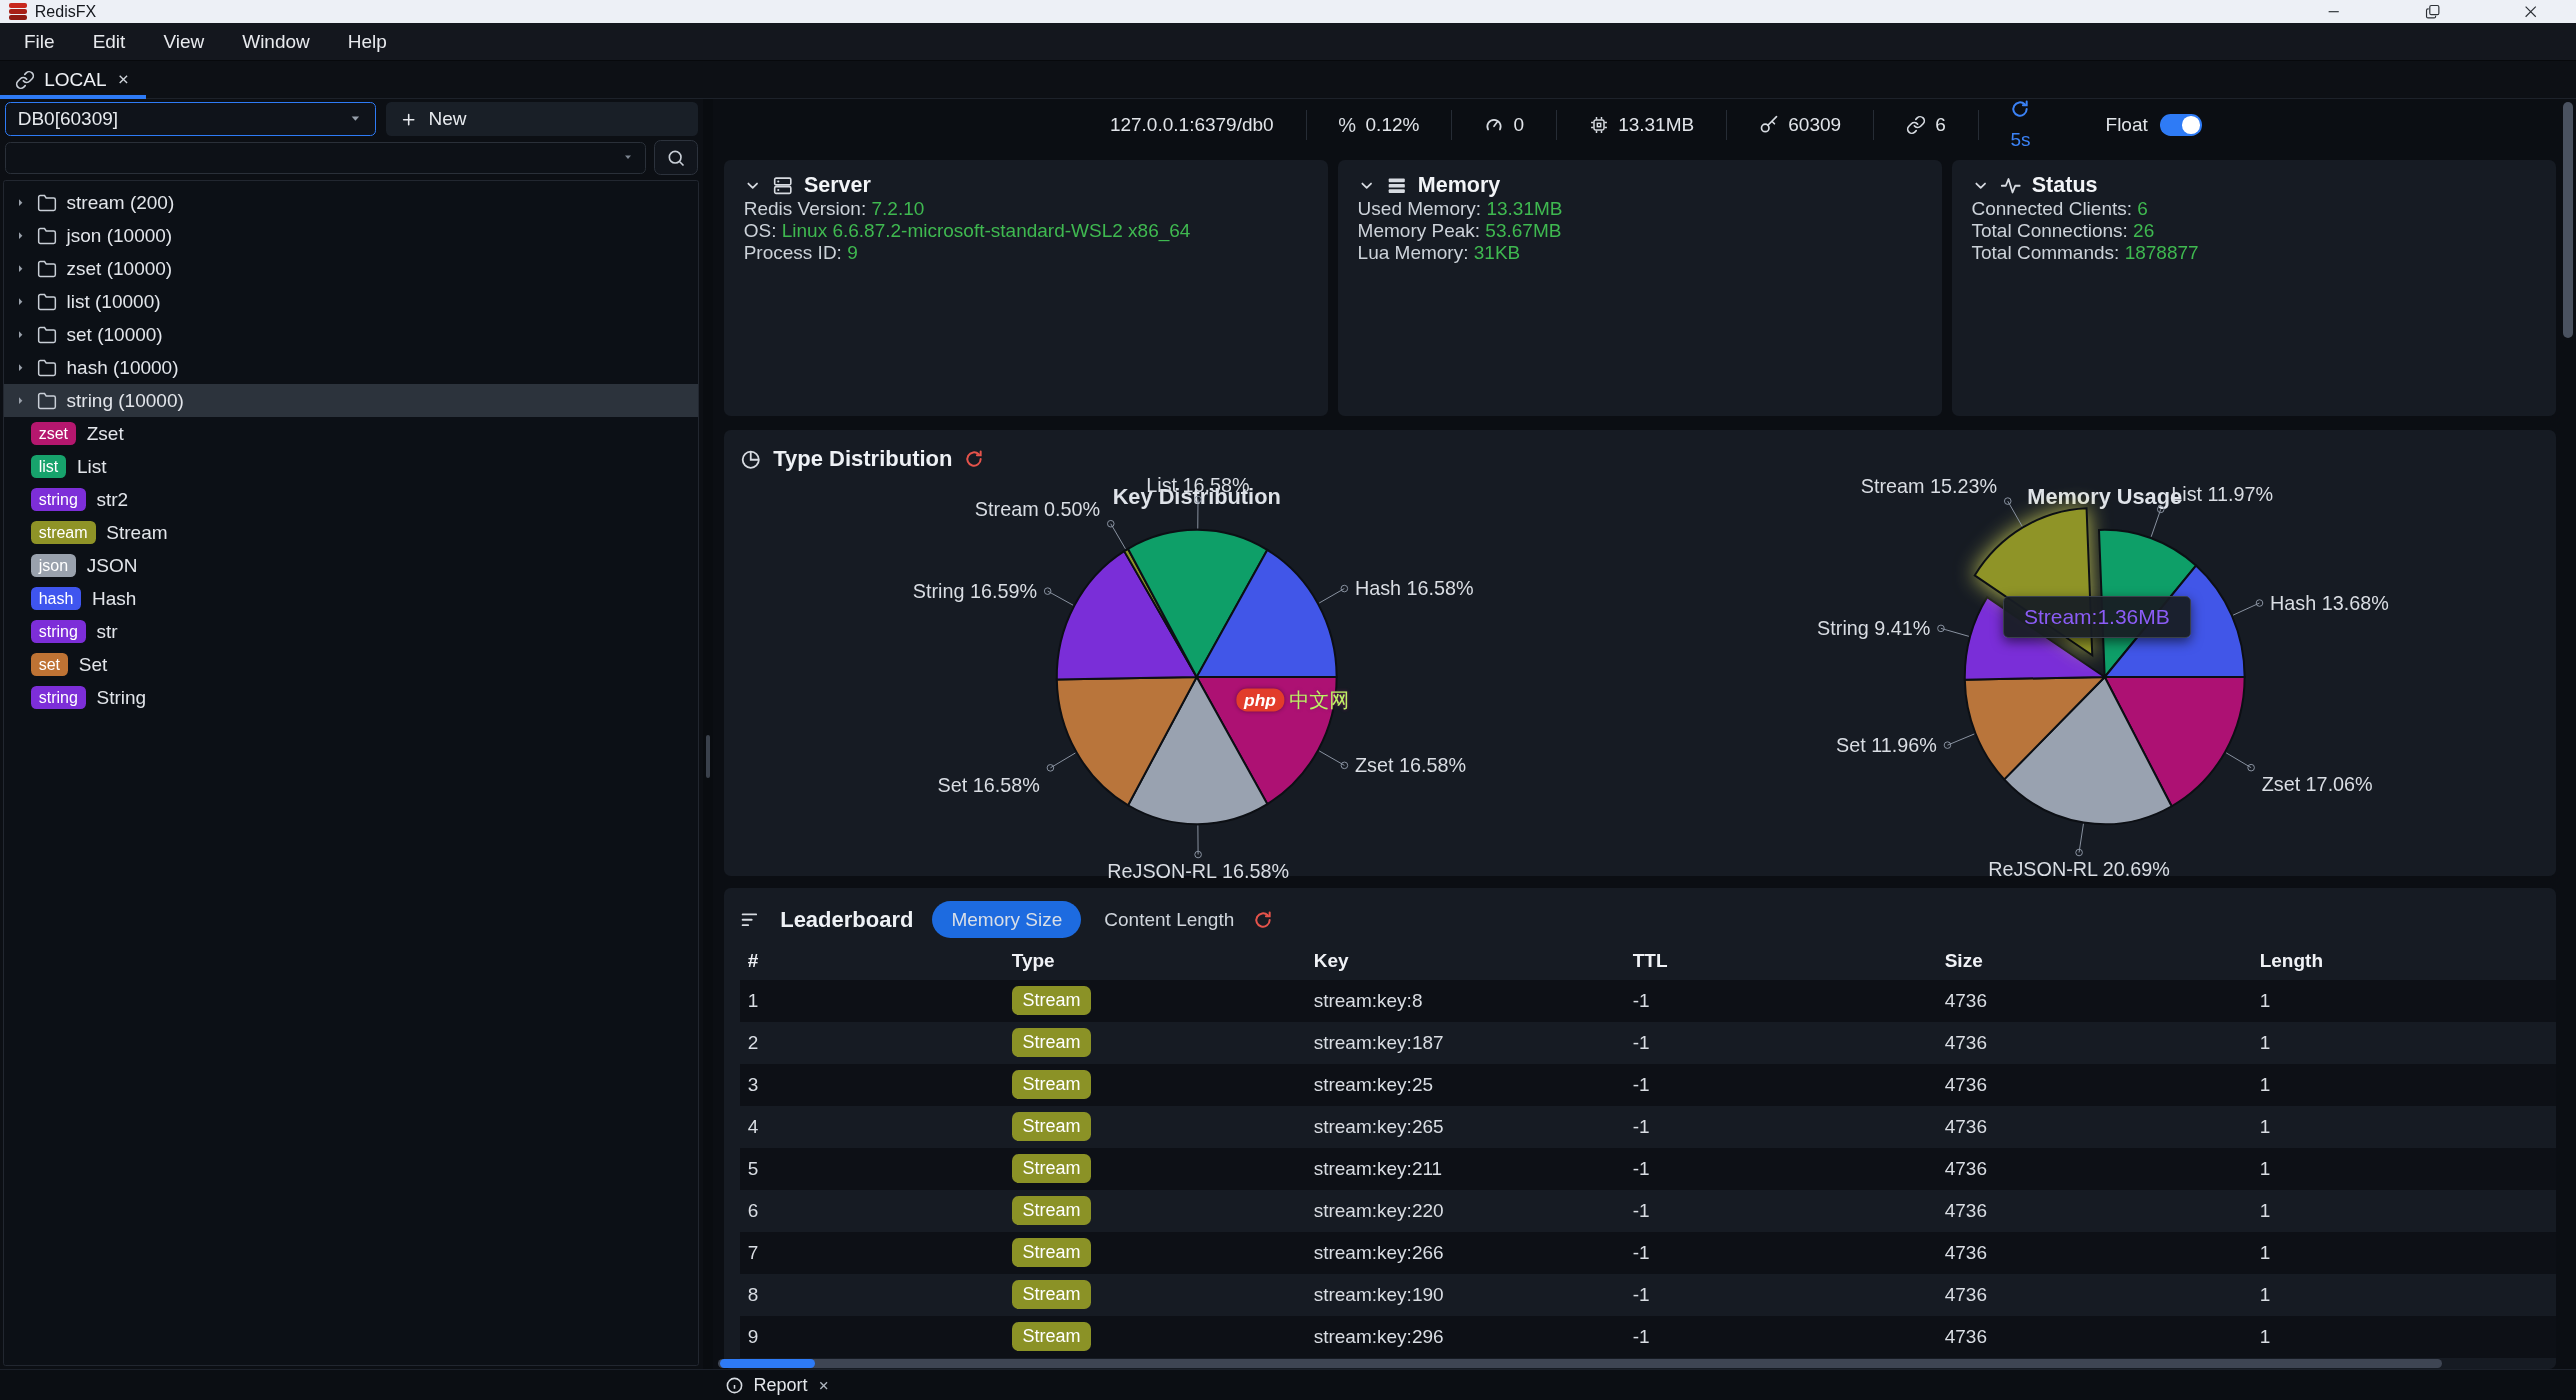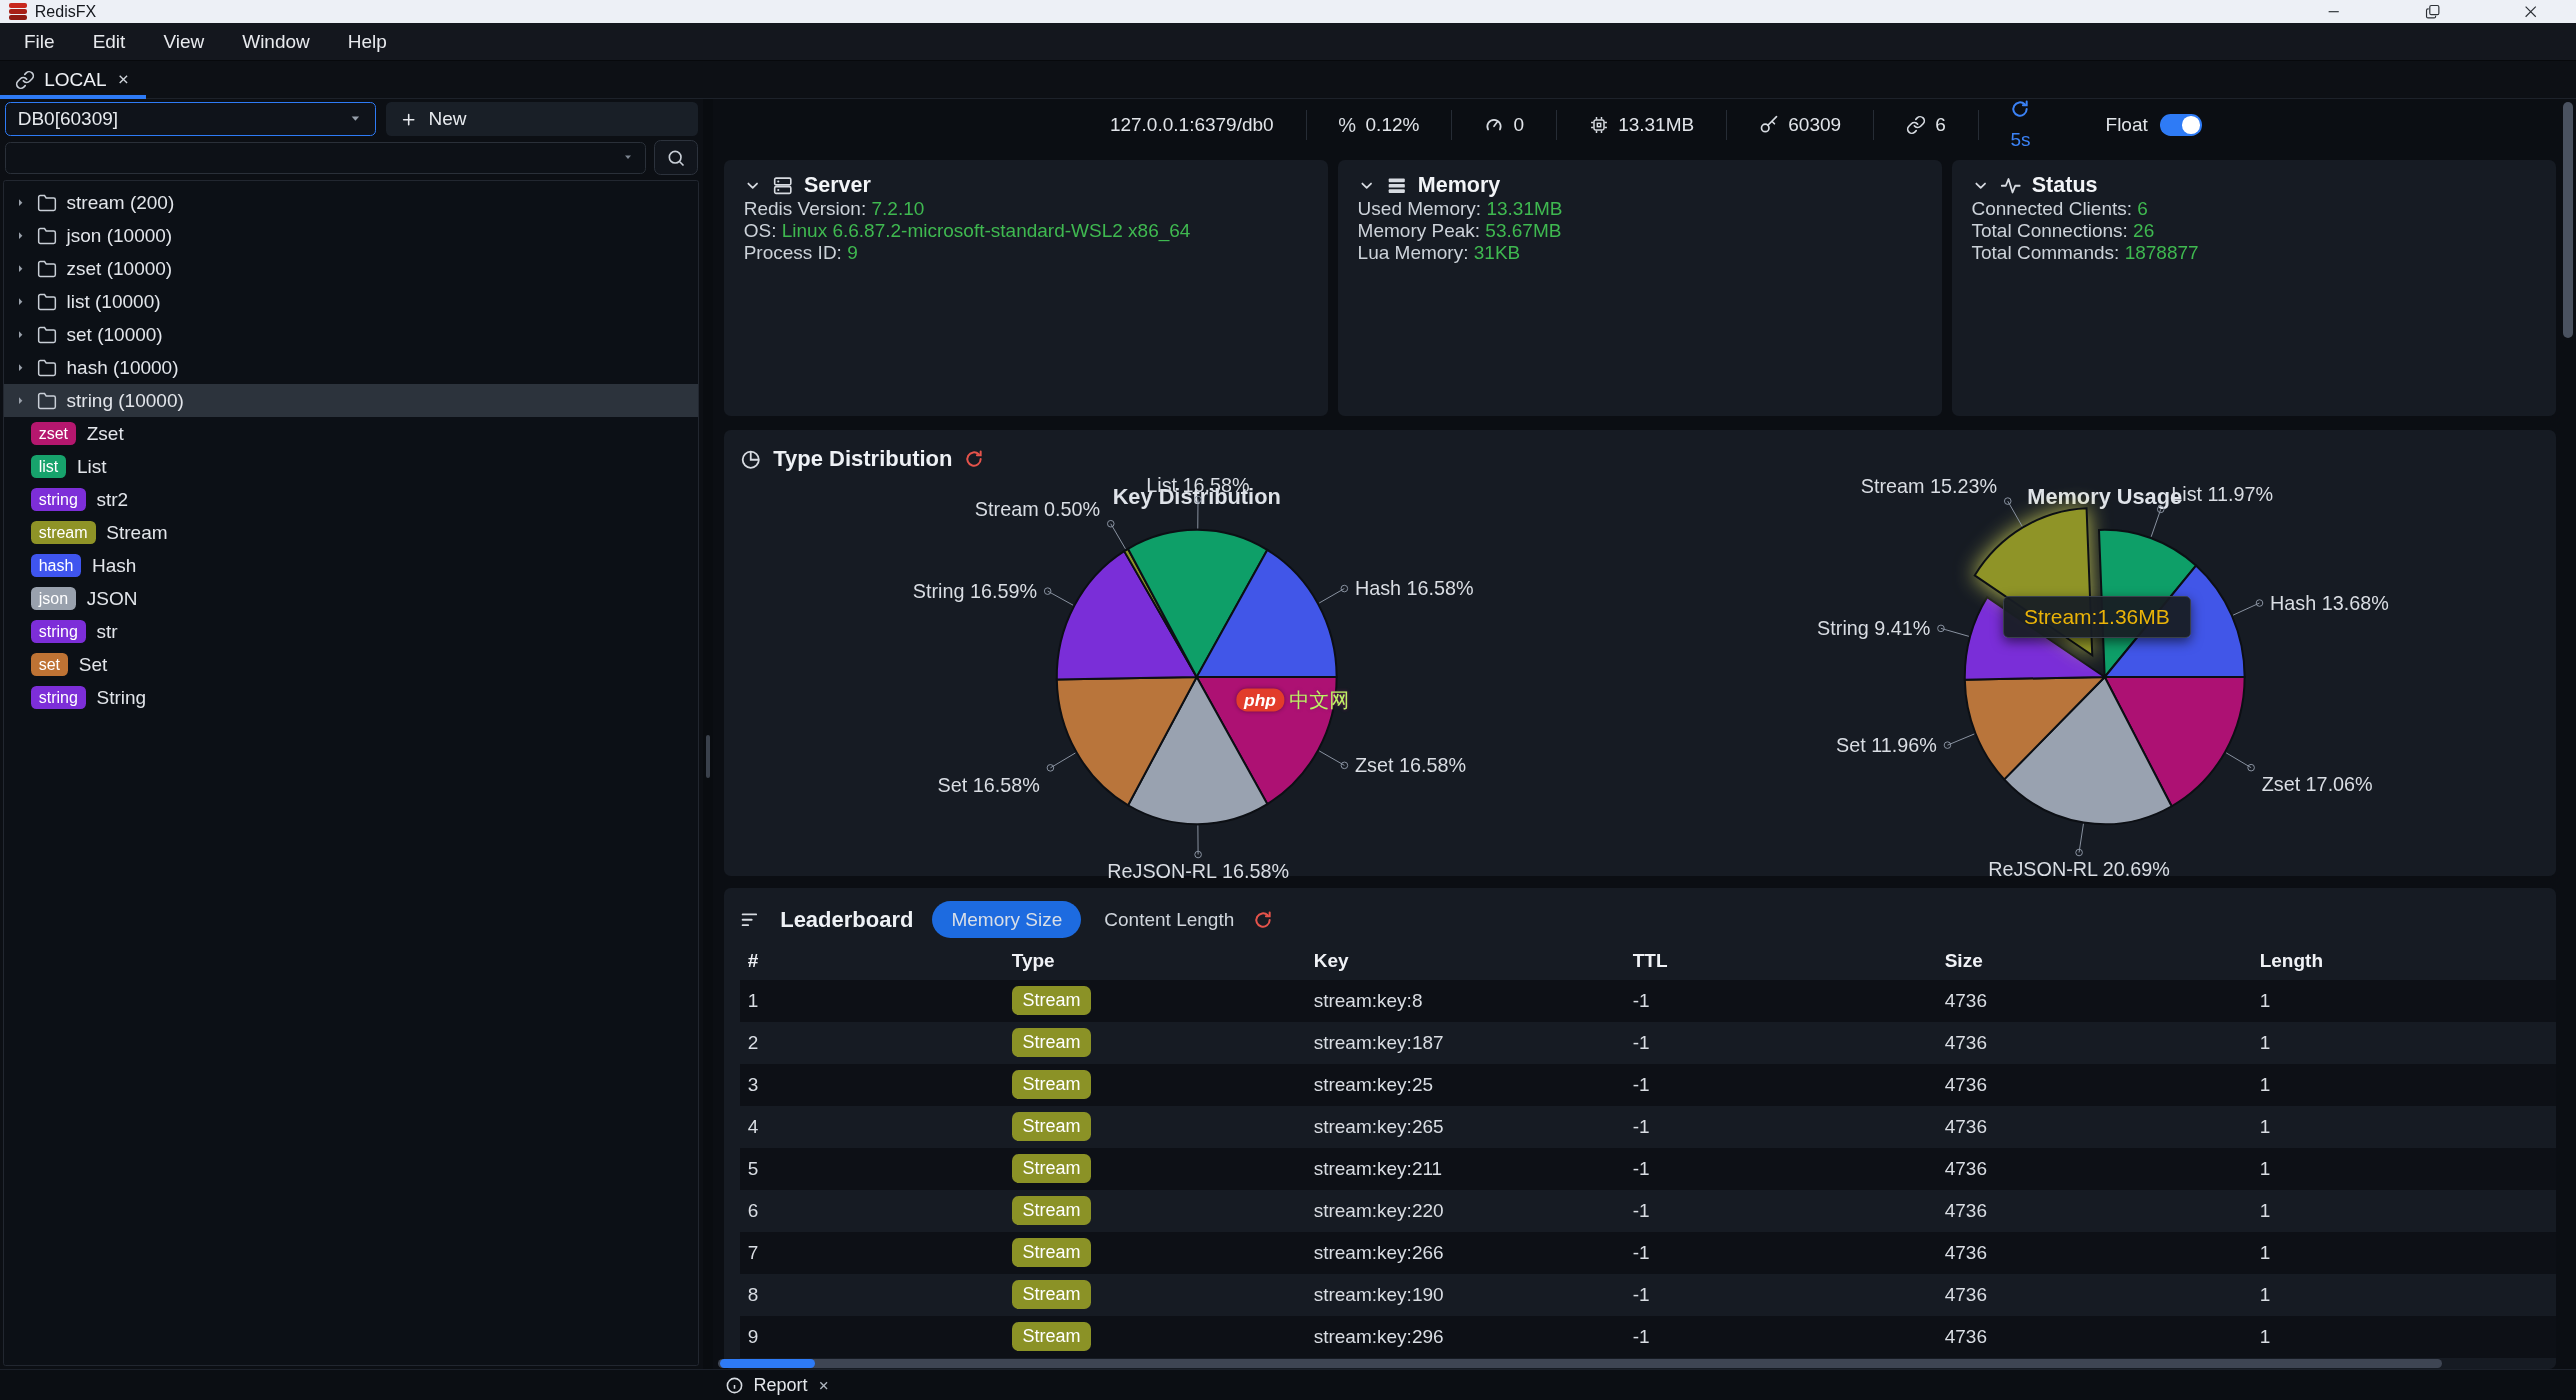--- a/index.html
+++ b/index.html
@@ -86,21 +86,21 @@
   .refresh-red{color:#e5534b;}
   .charts{display:flex;}
   .chart{position:relative;width:50%;height:394px;}
   .chart svg{position:absolute;inset:0;overflow:visible;}
   .watermark{position:absolute;left:553px;top:221px;transform:translate(-50%,-50%);display:flex;align-items:center;gap:5.4px;}
   .watermark .wm-badge{background:#e23c2b;color:#fff;font-style:italic;font-weight:700;font-size:17.4px;
     padding:1.3px 8px;border-radius:10.7px;box-shadow:0 0 4px rgba(0,0,0,.4);}
   .watermark .wm-text{color:#bef264;font-size:20px;font-weight:400;text-shadow:0 0 3.4px #7d1f63;}
   .chart-tooltip{position:absolute;left:449px;top:138px;transform:translate(-50%,-50%);
     background:rgba(24,29,36,.95);border:0.7px solid #3a414c;border-radius:5.4px;padding:8px 20px;
-    font-size:21px;color:#eab308;box-shadow:0 4px 12px rgba(0,0,0,.55);white-space:nowrap;}
+    font-size:21px;color:#8b5cf6;box-shadow:0 4px 12px rgba(0,0,0,.55);white-space:nowrap;}
   .exploded{filter:drop-shadow(0 0 16px rgba(216,218,90,.85));}
 
   
   .lb-panel{flex:1;margin-top:12px;padding:9.4px 0 0 16px;overflow:hidden;display:flex;flex-direction:column;min-height:0;}
   .lb-head{display:flex;align-items:center;gap:19px;height:44px;font-size:22px;color:#eef1f5;font-weight:600;}
   .pill{background:#1d6be0;color:#d9dfe7;border-radius:19px;padding:7.4px 19px;font-size:19px;font-weight:400;}
   .lb-tab{color:#cfd5dc;font-size:19px;font-weight:400;}
   .lb-rows{flex:1;overflow:hidden;}
   .lb-row{display:grid;grid-template-columns:264px 302px 319px 312px 315px 1fr;align-items:center;
     height:42px;font-size:19px;color:#d9dde3;padding-left:8px;}
@@ -314,26 +314,26 @@
           </div>
           <div class="key-row">
             <span class="badge" style="background: rgb(125, 46, 216);">string</span>
             <span>str2</span>
           </div>
           <div class="key-row">
             <span class="badge" style="background: rgb(143, 147, 39);">stream</span>
             <span>Stream</span>
           </div>
           <div class="key-row">
+            <span class="badge" style="background: rgb(153, 161, 173);">json</span>
+            <span>JSON</span>
+          </div>
+          <div class="key-row">
             <span class="badge" style="background: rgb(63, 85, 239);">hash</span>
             <span>Hash</span>
-          </div>
-          <div class="key-row">
-            <span class="badge" style="background: rgb(153, 161, 173);">json</span>
-            <span>JSON</span>
           </div>
           <div class="key-row">
             <span class="badge" style="background: rgb(125, 46, 216);">string</span>
             <span>str</span>
           </div>
           <div class="key-row">
             <span class="badge" style="background: rgb(191, 115, 52);">set</span>
             <span>Set</span>
           </div>
           <div class="key-row">

